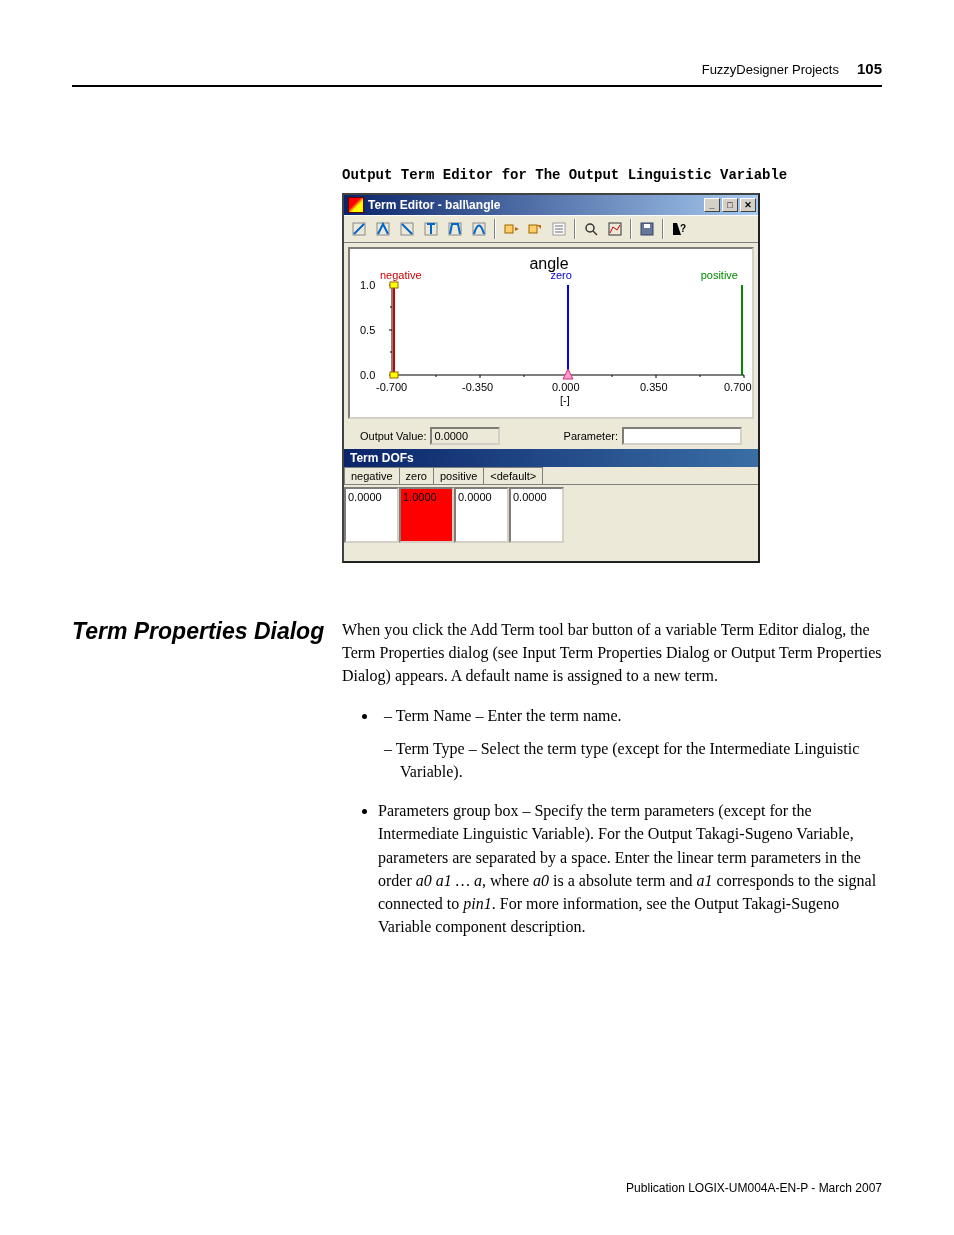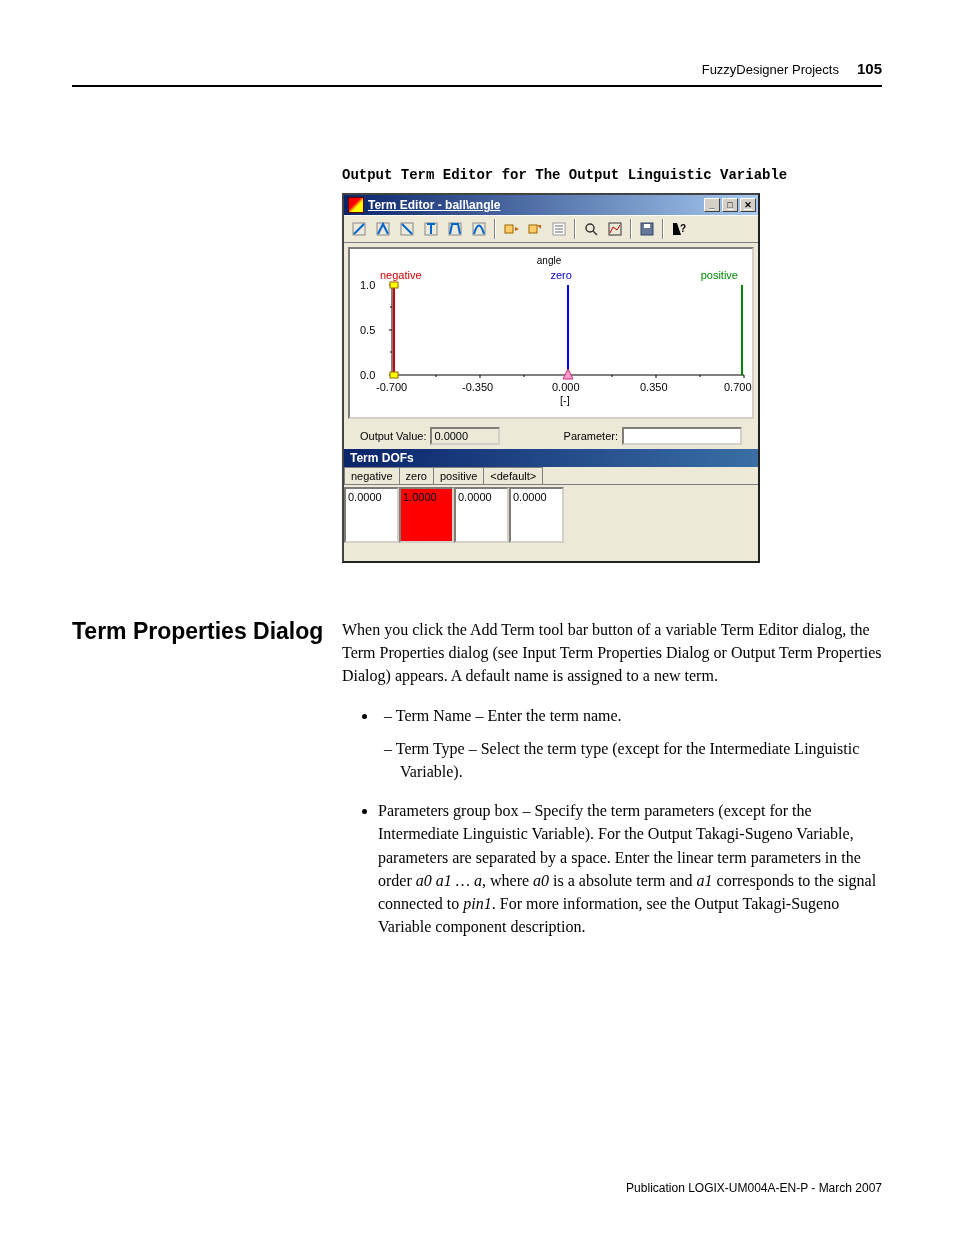--- a/index.html
+++ b/index.html
@@ -43,21 +43,20 @@
     font-size: 11px;
     margin-bottom: 55px;
   }
   .titlebar {
     background: linear-gradient(to right, #0a246a, #a6caf0);
     color: #fff;
     display: flex;
     align-items: center;
     padding: 2px 2px 2px 4px;
     height: 20px;
-    text-decoration: underline;
   }
   .titlebar .app-icon {
     width: 16px; height: 16px;
     background: linear-gradient(135deg, #ff0000 40%, #ffff00 60%);
     margin-right: 4px;
     border: 1px solid #600;
   }
   .titlebar .title { font-weight: bold; font-size: 12px; flex: 1; }
   .win-btns { display: flex; gap: 2px; }
   .win-btn {
@@ -95,21 +94,21 @@
     margin: 4px;
     border: 2px inset #d4d0c8;
     padding: 6px 10px 6px 6px;
     position: relative;
     height: 172px;
   }
   .plot-header {
     position: absolute;
     top: 6px; left: 0; right: 4px;
     text-align: center;
-    font-size: 10px;
+    font-size: 16px;
   }
   .plot-legend {
     position: absolute;
     top: 20px;
     left: 0; right: 0;
     display: flex;
     justify-content: space-between;
     padding: 0 14px 0 30px;
     font-size: 11px;
   }
@@ -182,20 +181,21 @@
     display: grid;
     grid-template-columns: 260px 1fr;
     gap: 10px;
     margin-bottom: 24px;
   }
   .section-title {
     font-family: Arial, Helvetica, sans-serif;
     font-weight: bold;
     font-size: 23px;
     line-height: 1.2;
+    font-style: italic;
   }
   .section-body {
     font-size: 16px;
     line-height: 1.45;
   }
   .section-body p { margin-bottom: 16px; }
   ul.bullets { list-style: disc; padding-left: 36px; margin-bottom: 18px; }
   ul.bullets > li { margin-bottom: 16px; }
   ul.dashes { list-style: none; padding-left: 22px; margin-top: 12px; }
   ul.dashes > li { margin-bottom: 10px; }

